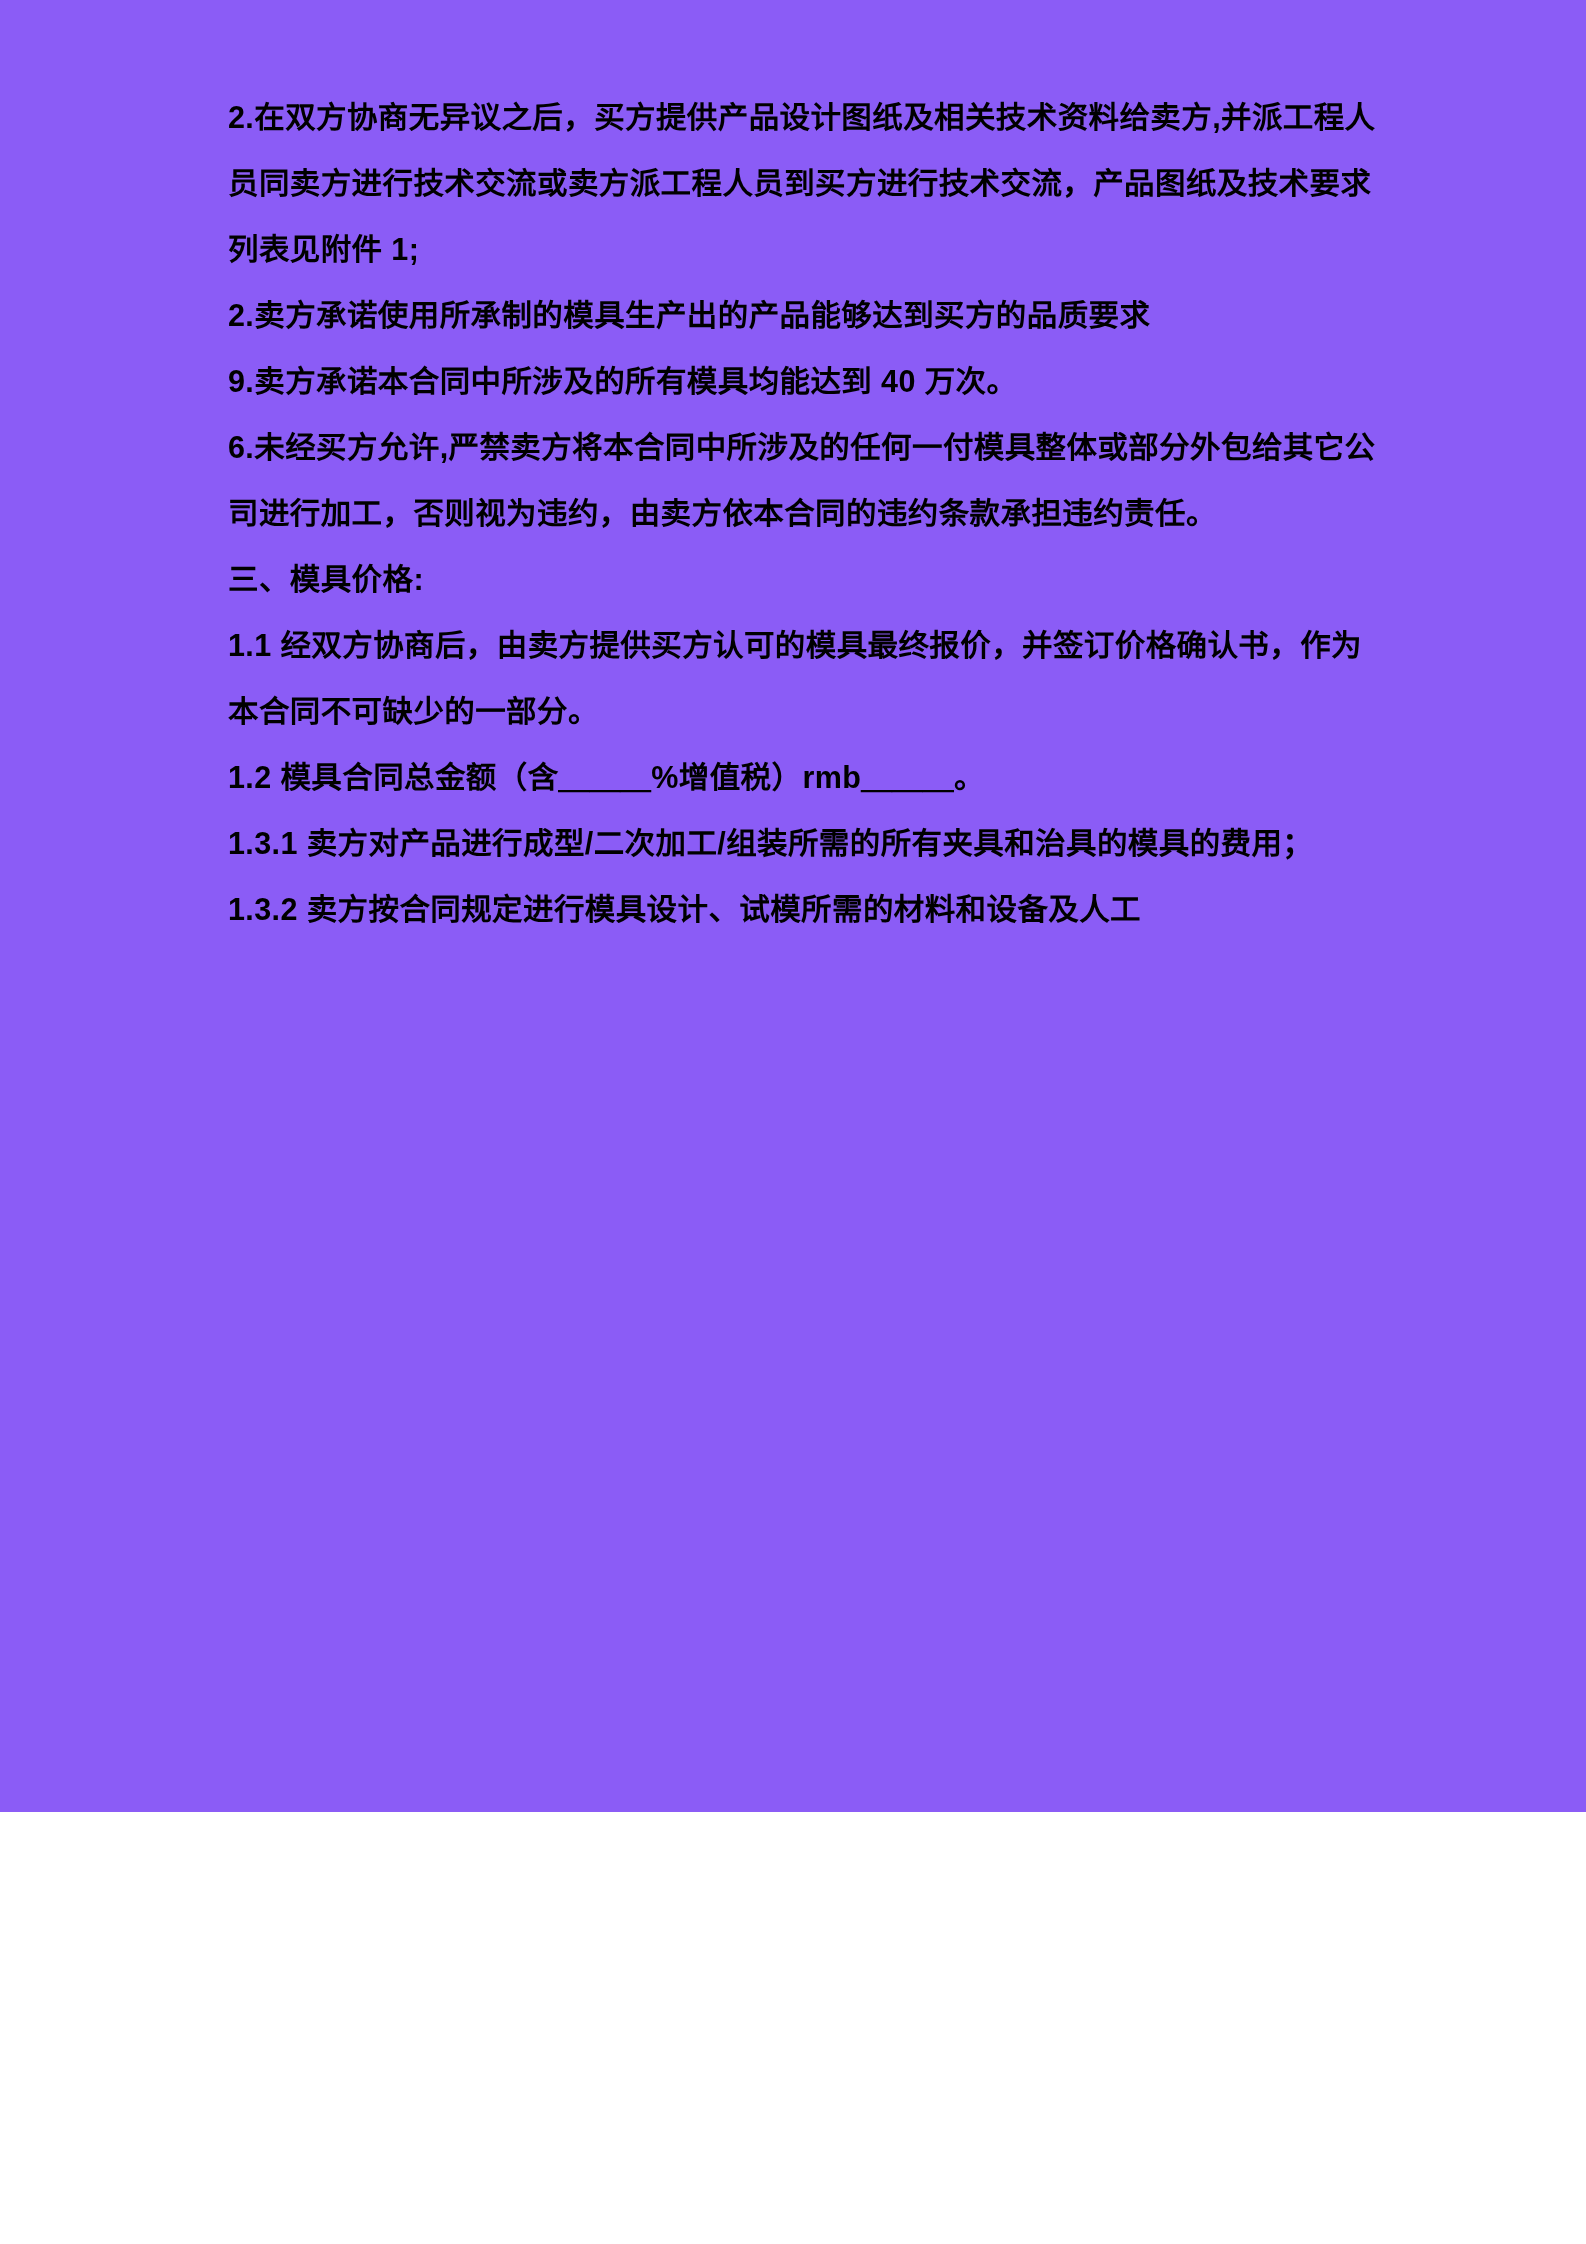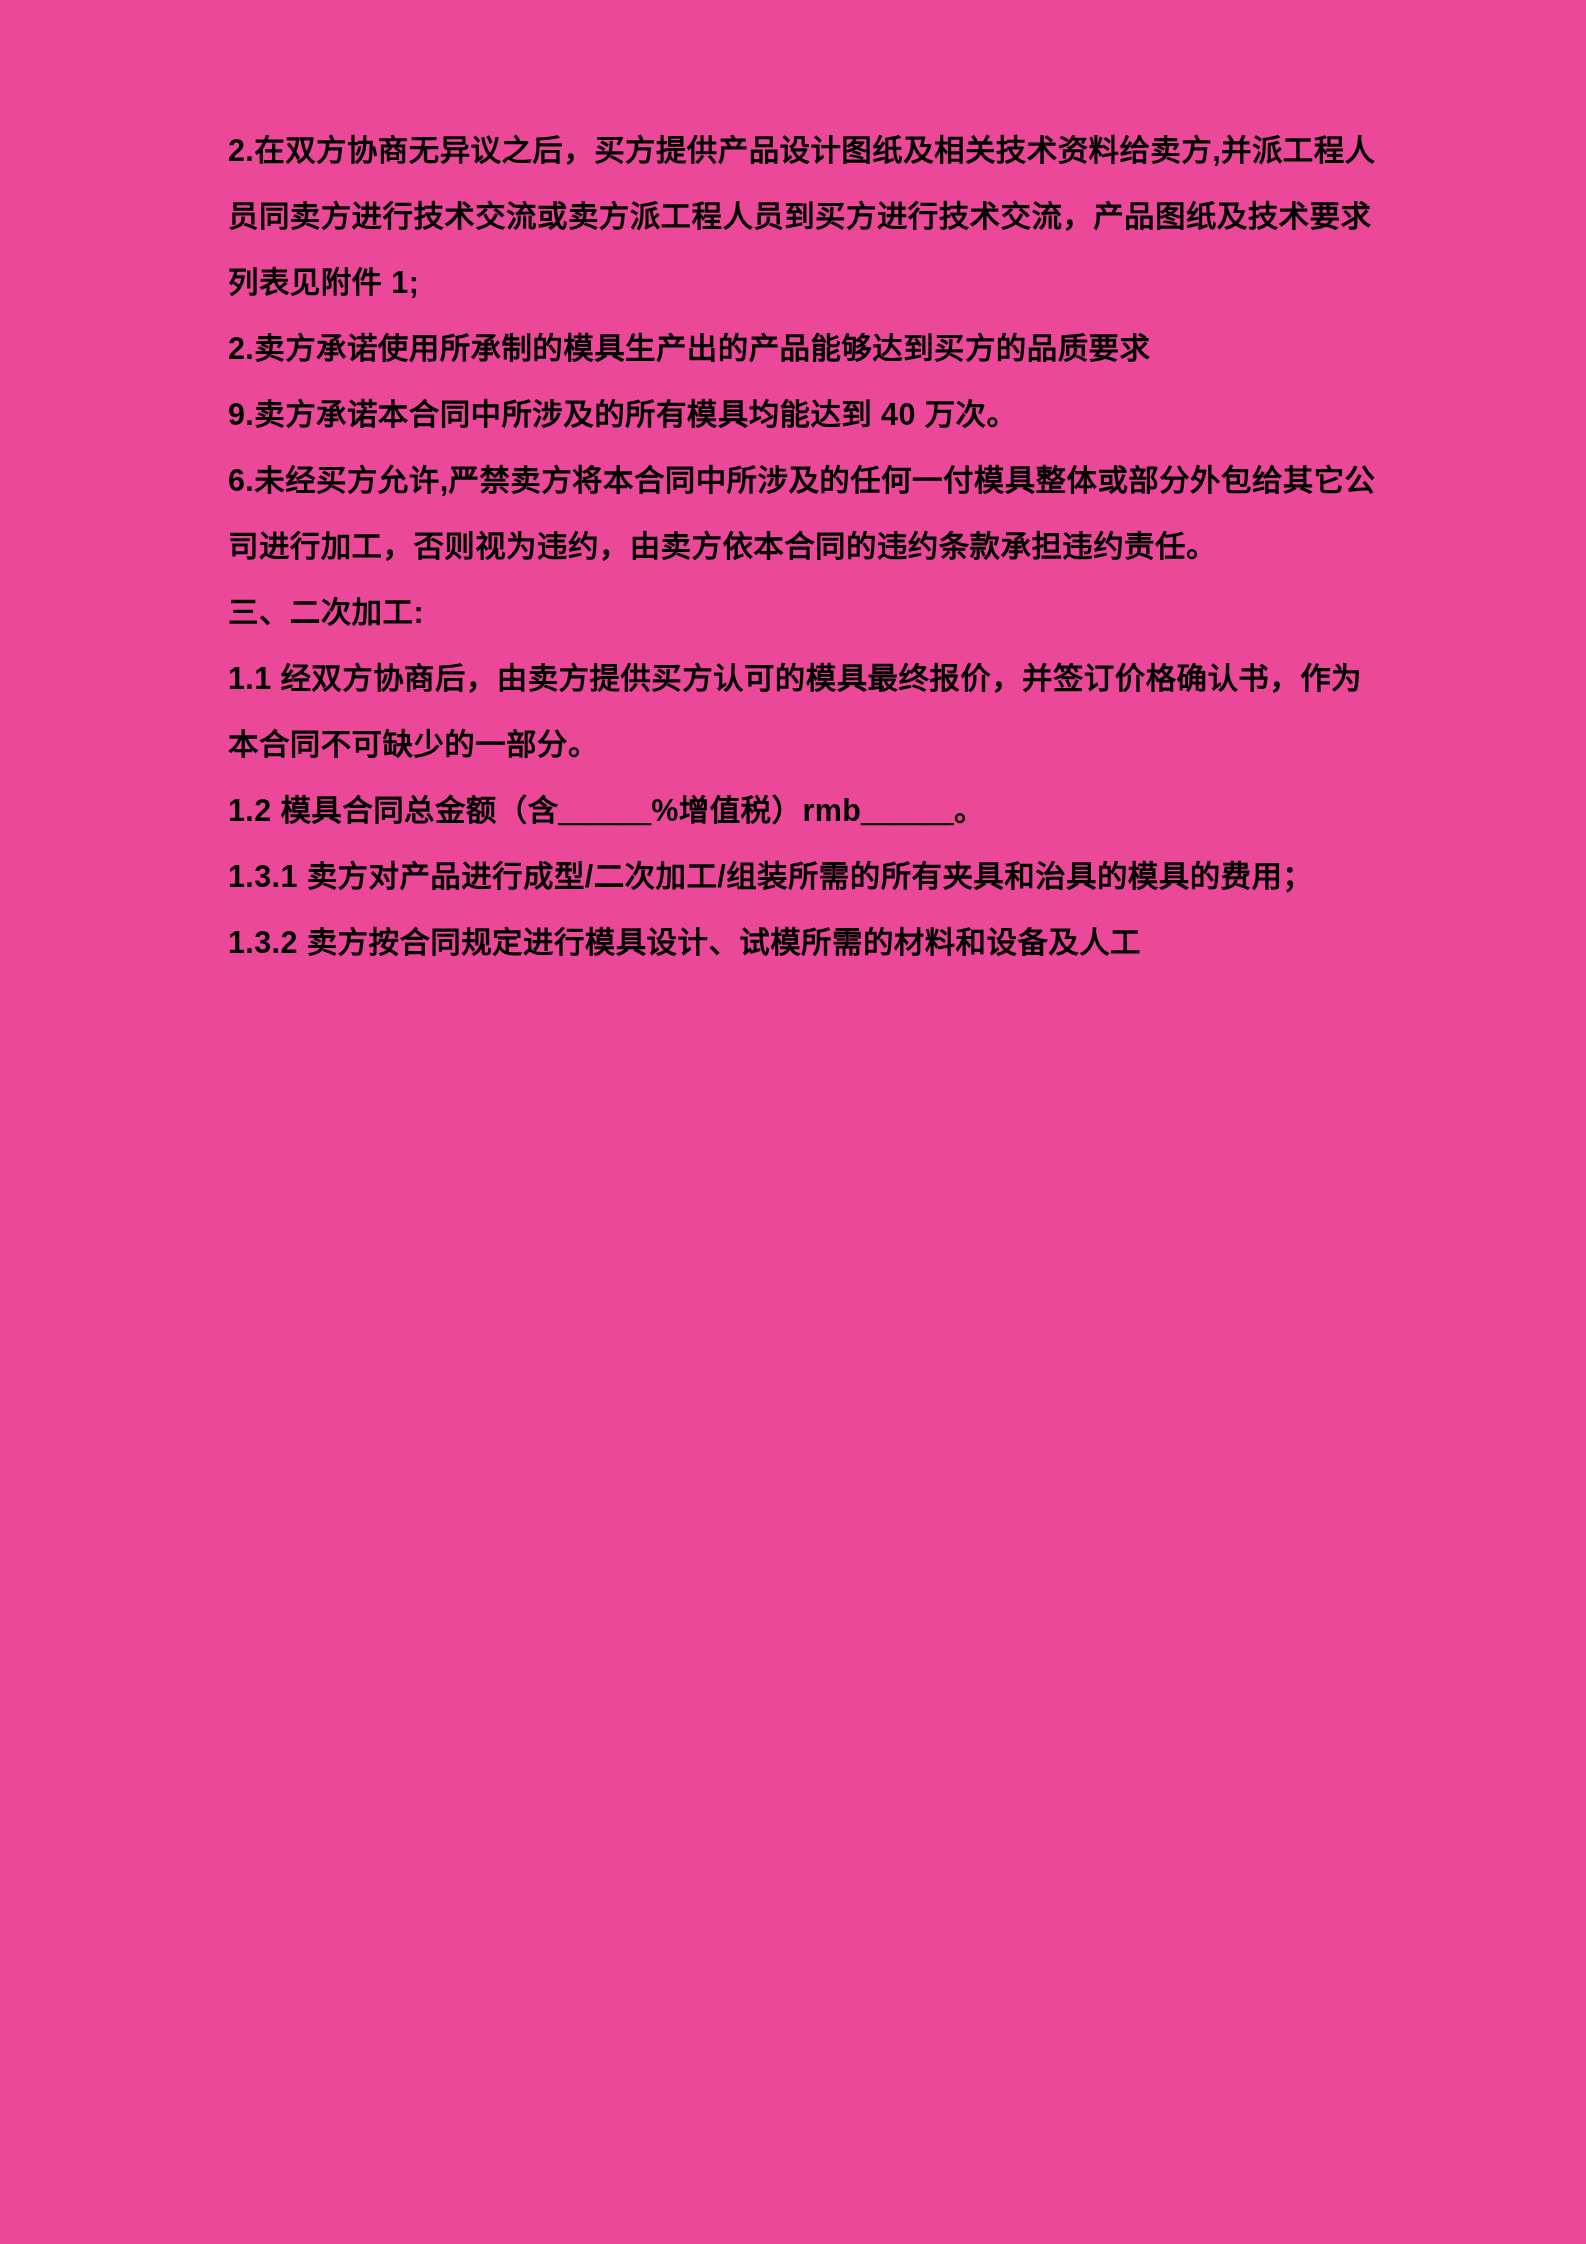--- a/index.html
+++ b/index.html
@@ -11,24 +11,24 @@
   body {
     width: 1586px;
     height: 2244px;
     font-family: "Liberation Sans", "DejaVu Sans", sans-serif;
     color: #000000;
     -webkit-font-smoothing: antialiased;
   }
   .page {
     position: relative;
     width: 1586px;
-    height: 2244px;
-    background: #ec4899;
+    height: 1812px;
+    background: #8b5cf6;
     box-sizing: border-box;
-    padding: 117px 200px 120px 228px;
+    padding: 84px 200px 120px 228px;
   }
   .doc-body {
     width: 1160px;
   }
   .para {
     font-size: 30.5px;
     line-height: 66px;
     letter-spacing: 0.4px;
     margin: 0;
     text-align: left;
@@ -45,20 +45,20 @@
 </head>
 <body>
 
 <div class="page">
   <div class="doc-body">
 
     <p class="para bold">2.在双方协商无异议之后，买方提供产品设计图纸及相关技术资料给卖方,并派工程人员同卖方进行技术交流或卖方派工程人员到买方进行技术交流，产品图纸及技术要求列表见附件 1;</p>
     <p class="para bold">2.卖方承诺使用所承制的模具生产出的产品能够达到买方的品质要求</p>
     <p class="para bold">9.卖方承诺本合同中所涉及的所有模具均能达到 40 万次。</p>
     <p class="para bold">6.未经买方允许,严禁卖方将本合同中所涉及的任何一付模具整体或部分外包给其它公司进行加工，否则视为违约，由卖方依本合同的违约条款承担违约责任。</p>
-    <p class="para bold">三、二次加工:</p>
+    <p class="para bold">三、模具价格:</p>
     <p class="para normal">1.1 经双方协商后，由卖方提供买方认可的模具最终报价，并签订价格确认书，作为本合同不可缺少的一部分。</p>
     <p class="para normal">1.2 模具合同总金额（含＿＿＿%增值税）rmb＿＿＿。</p>
     <p class="para normal">1.3.1 卖方对产品进行成型/二次加工/组装所需的所有夹具和治具的模具的费用；</p>
     <p class="para normal">1.3.2 卖方按合同规定进行模具设计、试模所需的材料和设备及人工</p>
 
   </div>
 </div>
 
 </body></html>

